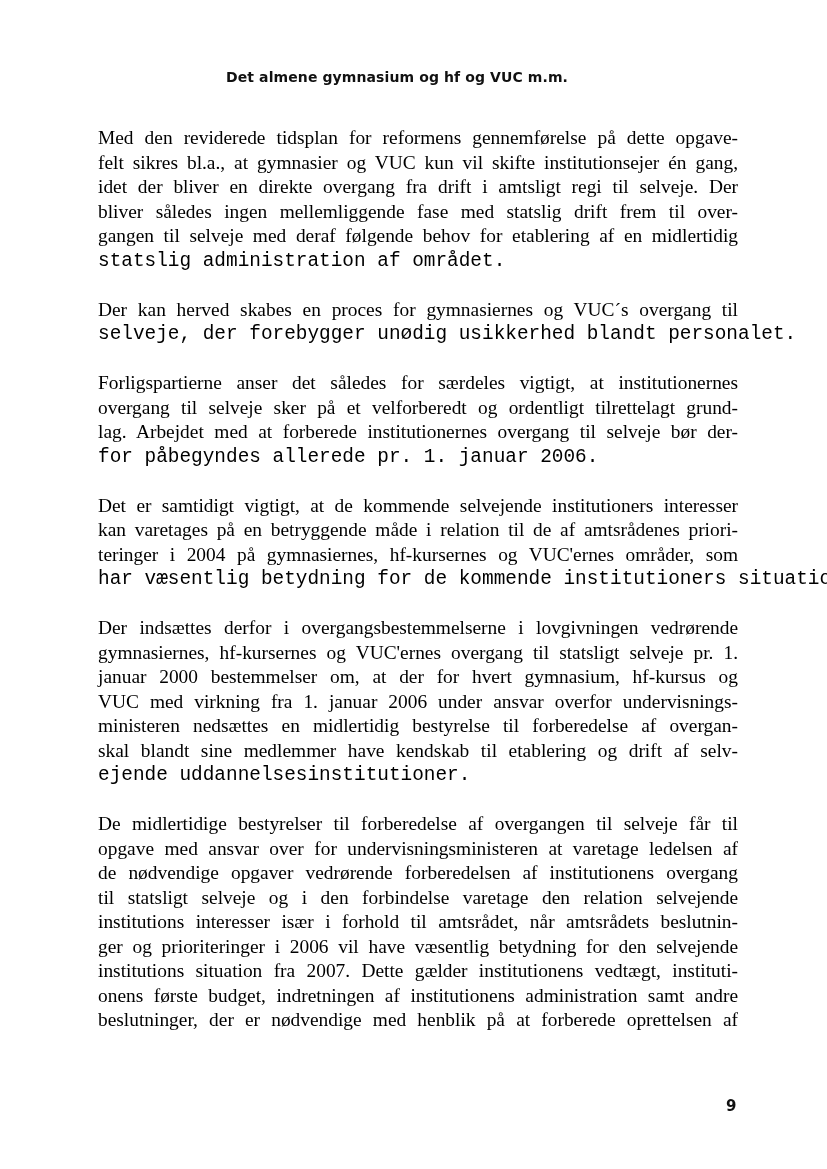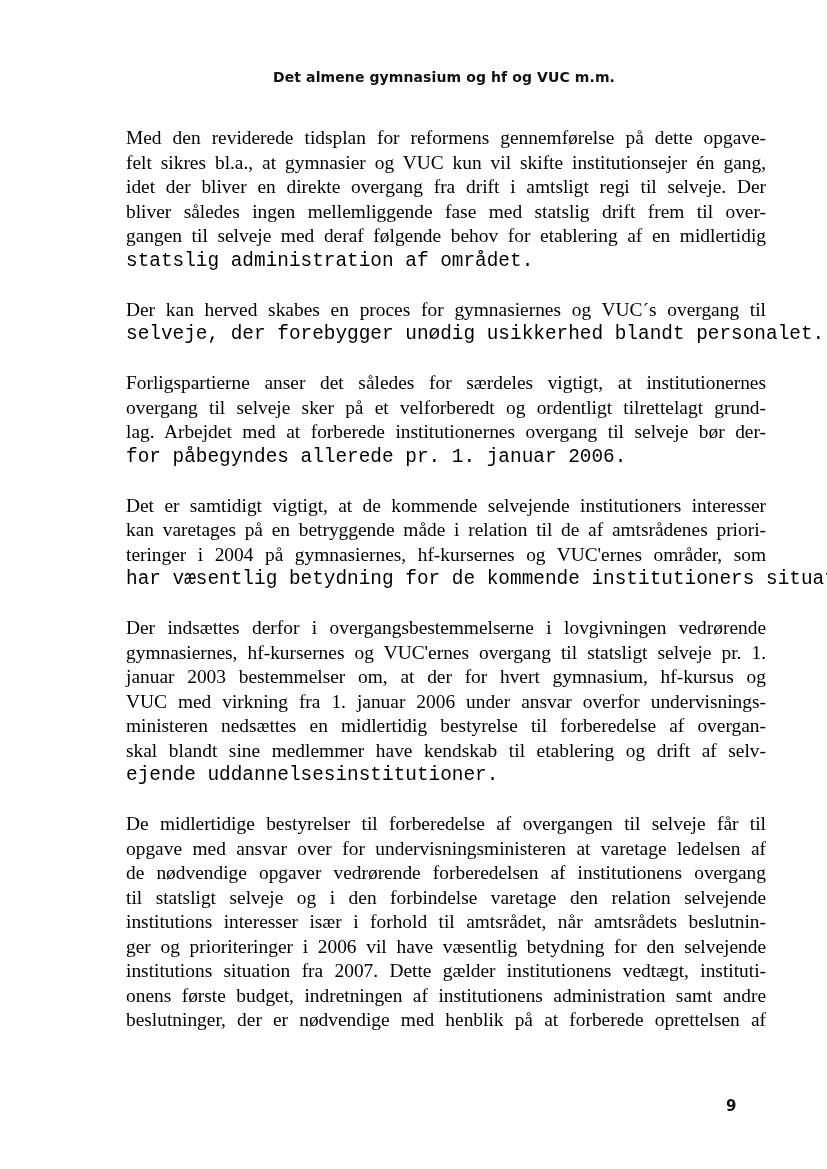--- a/index.html
+++ b/index.html
@@ -1,23 +1,23 @@
 <!DOCTYPE html>
 <html><head>
 <meta charset="utf-8">
 <style>
   html, body { margin: 0; padding: 0; background: #ffffff; }
   body { width: 827px; height: 1169px; position: relative; overflow: hidden; }
-  .page { position: absolute; left: 0; top: 0; width: 657px; height: 1169px; background: #fff; padding-left: 47px; }
+  .page { position: absolute; left: 0; top: 0; width: 657px; height: 1169px; background: #fff; }
   .running-header {
     position: absolute; top: 69px; right: 89px;
     font-family: "DejaVu Sans", sans-serif; font-weight: bold; font-size: 14px;
     color: #111; letter-spacing: 0.1px; white-space: nowrap;
   }
-  .body { position: absolute; left: 98px; top: 126px; width: 640px; margin-left: 28px; }
+  .body { position: absolute; left: 98px; top: 126px; width: 640px; }
   .para { margin: 0 0 24.5px 0; }
   .line {
     display: block; height: 24.5px; line-height: 24.5px;
     font-family: "Liberation Serif", serif; font-size: 19.4px; color: #000;
     text-align: justify; text-align-last: justify; white-space: nowrap;
   }
   .line.last { text-align-last: left; font-family: Liberation Mono, monospace; }
   .page-number {
     position: absolute; top: 1097px; left: 726px;
     font-family: "DejaVu Sans", sans-serif; font-weight: bold; font-size: 15px; color: #111;
@@ -50,21 +50,21 @@
     </div>
     <div class="para">
       <span class="line">Det er samtidigt vigtigt, at de kommende selvejende institutioners interesser</span>
       <span class="line">kan varetages på en betryggende måde i relation til de af amtsrådenes priori-</span>
       <span class="line">teringer i 2004 på gymnasiernes, hf-kursernes og VUC'ernes områder, som</span>
       <span class="line last">har væsentlig betydning for de kommende institutioners situation fra 2007.</span>
     </div>
     <div class="para">
       <span class="line">Der indsættes derfor i overgangsbestemmelserne i lovgivningen vedrørende</span>
       <span class="line">gymnasiernes, hf-kursernes og VUC'ernes overgang til statsligt selveje pr. 1.</span>
-      <span class="line">januar 2003 bestemmelser om, at der for hvert gymnasium, hf-kursus og</span>
+      <span class="line">januar 2000 bestemmelser om, at der for hvert gymnasium, hf-kursus og</span>
       <span class="line">VUC med virkning fra 1. januar 2006 under ansvar overfor undervisnings-</span>
       <span class="line">ministeren nedsættes en midlertidig bestyrelse til forberedelse af overgan-</span>
       <span class="line">skal blandt sine medlemmer have kendskab til etablering og drift af selv-</span>
       <span class="line last">ejende uddannelsesinstitutioner.</span>
     </div>
     <div class="para">
       <span class="line">De midlertidige bestyrelser til forberedelse af overgangen til selveje får til</span>
       <span class="line">opgave med ansvar over for undervisningsministeren at varetage ledelsen af</span>
       <span class="line">de nødvendige opgaver vedrørende forberedelsen af institutionens overgang</span>
       <span class="line">til statsligt selveje og i den forbindelse varetage den relation selvejende</span>

